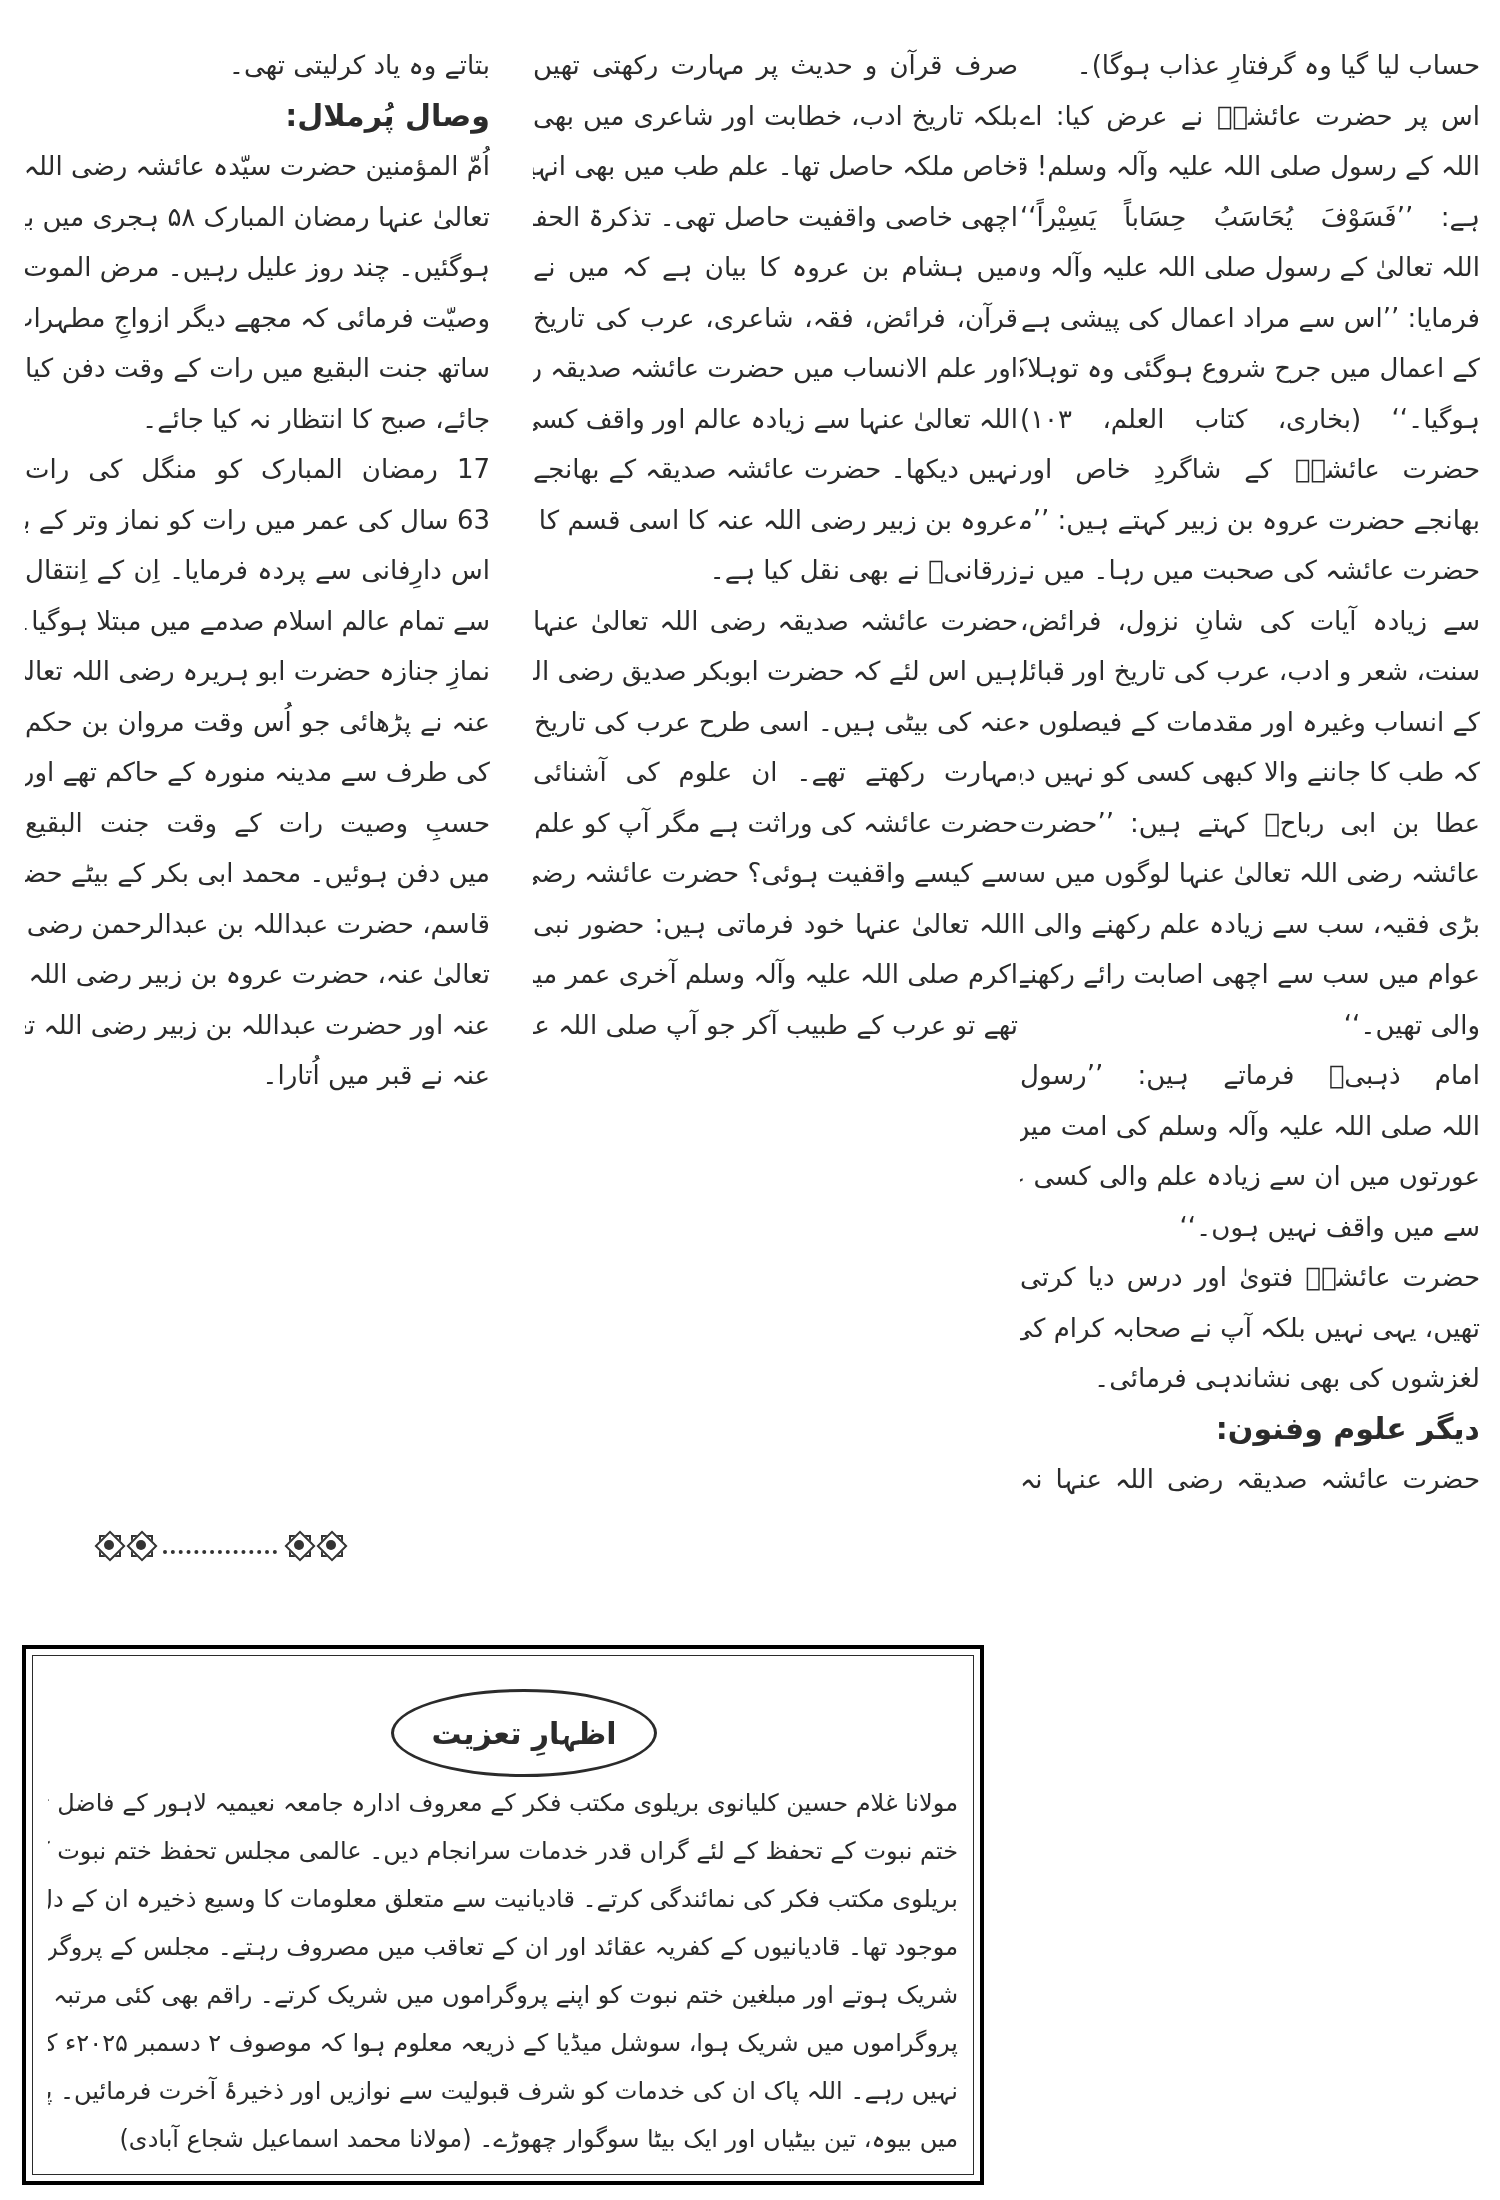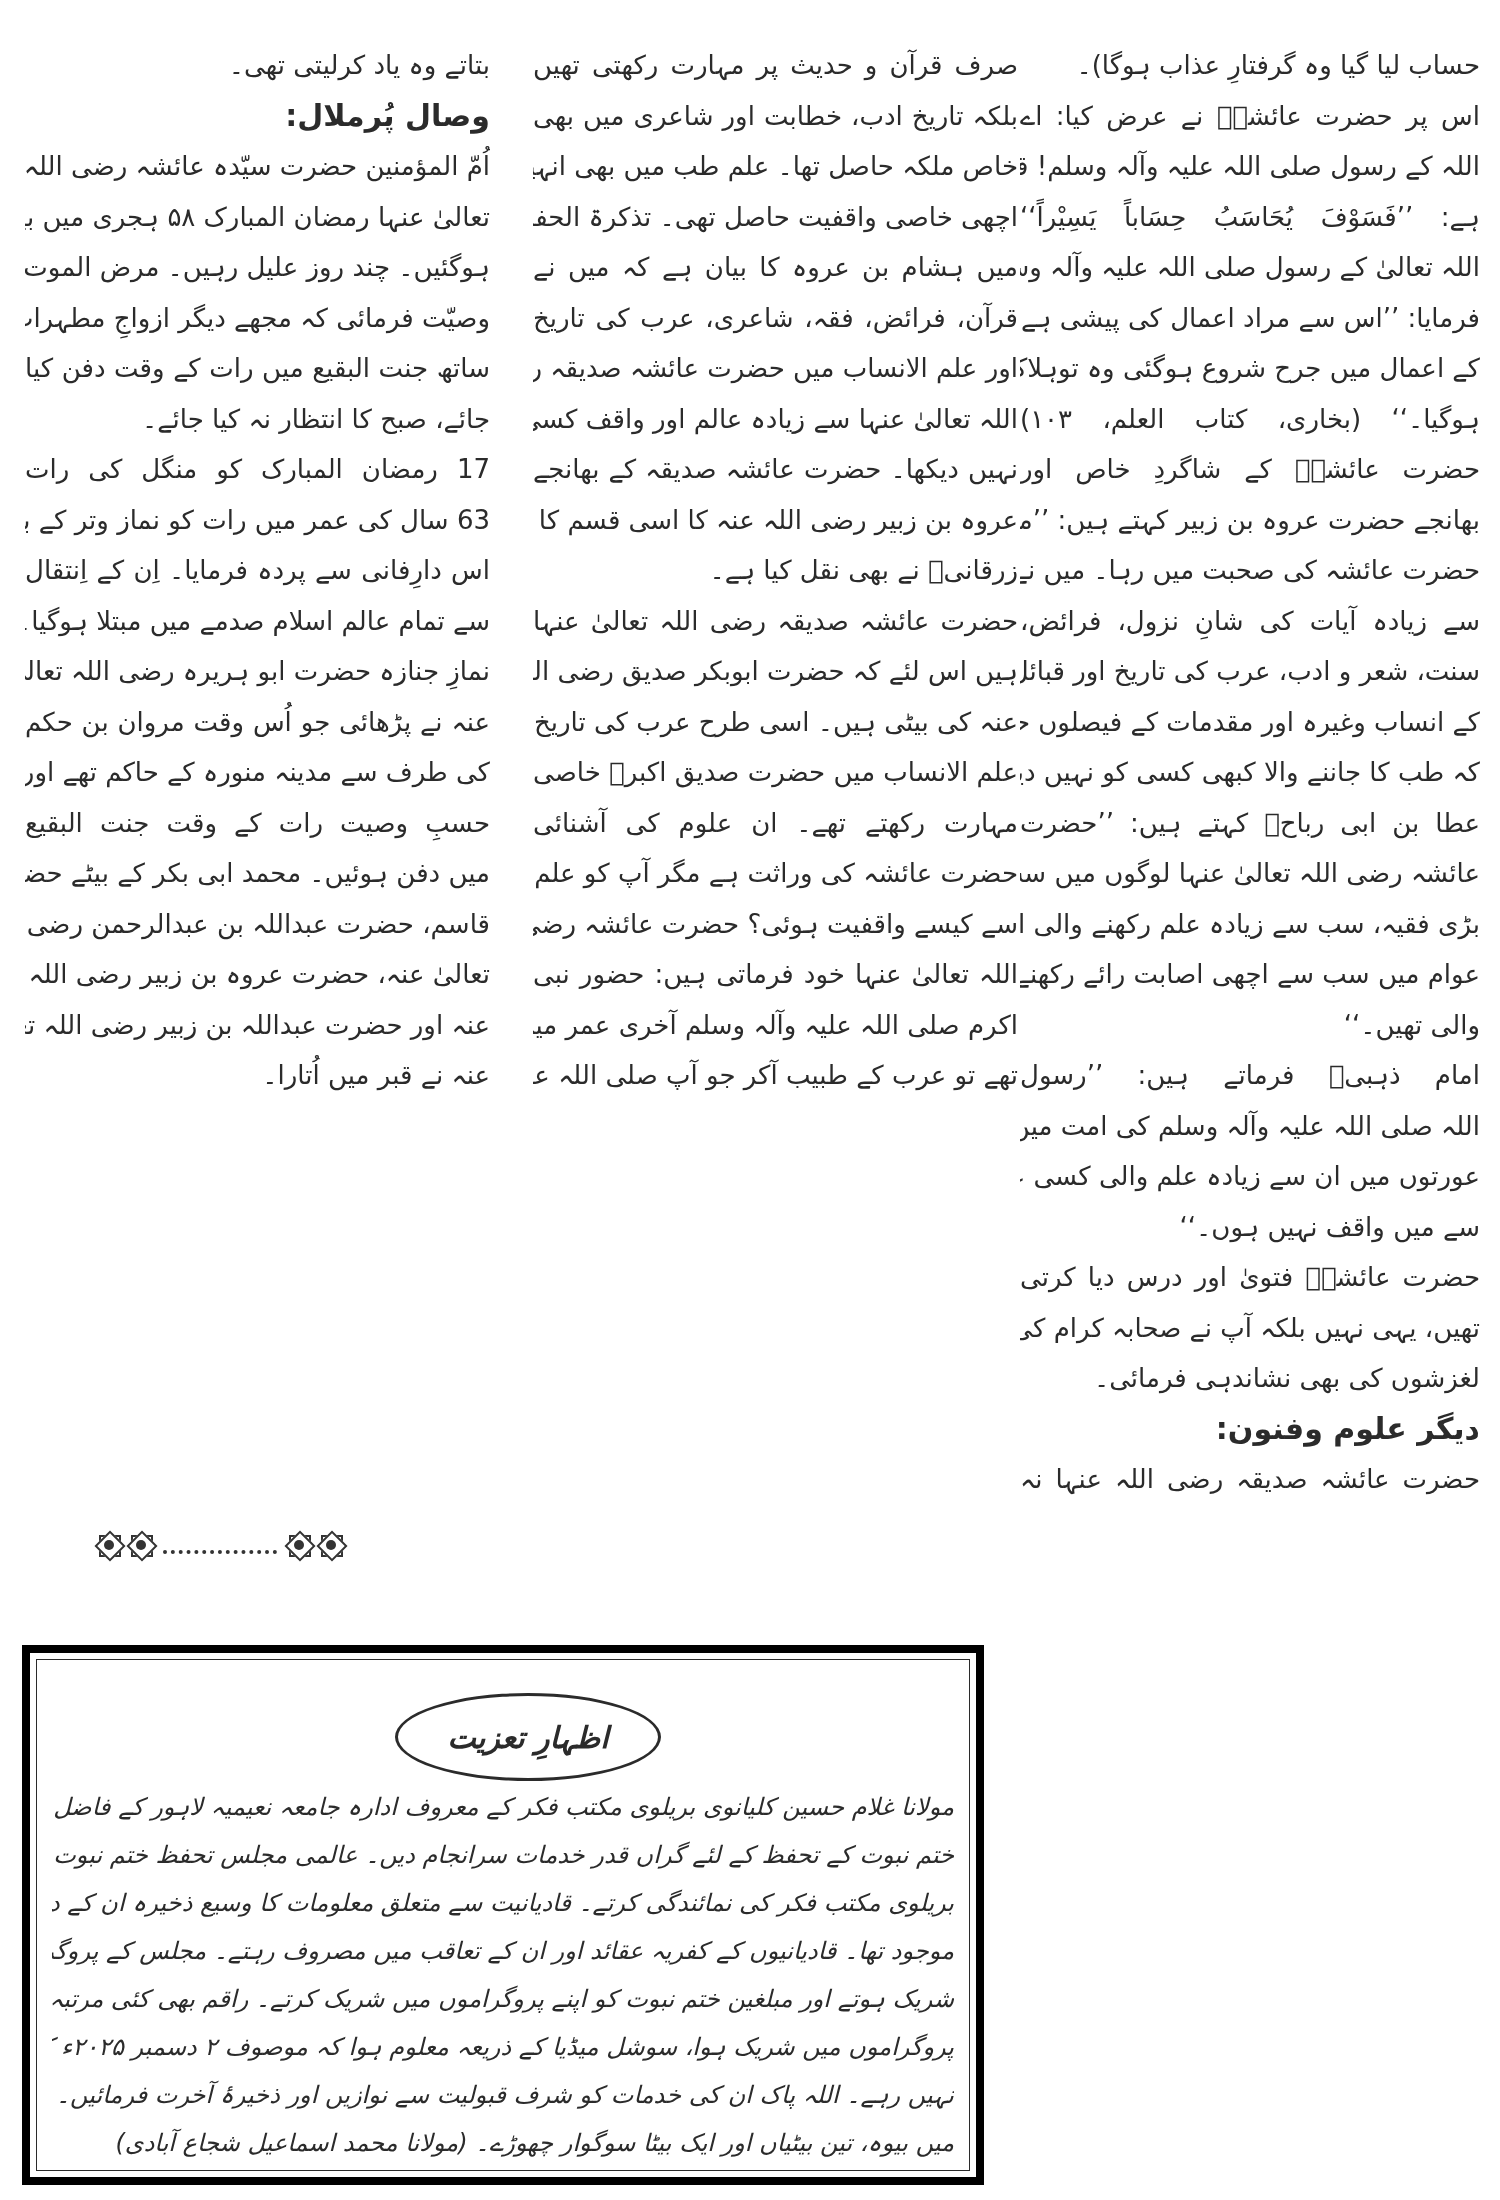--- a/index.html
+++ b/index.html
@@ -10,21 +10,21 @@
   .col.left{left:25px;width:465px;}
   .line{height:50.5px;line-height:50.5px;font-size:26px;white-space:nowrap;overflow:hidden;text-align-last:justify;}
   .line.short{text-align-last:right;}
   .line.head{font-size:30px;font-weight:bold;text-align-last:right;}
   .divider{position:absolute;left:95px;top:1530px;width:250px;height:30px;display:flex;align-items:center;gap:4px;direction:ltr;}
   .flower{width:28px;height:28px;position:relative;}
   .flower:before,.flower:after{content:"";position:absolute;left:4px;top:4px;width:18px;height:18px;border:2px solid #333;background:#fff;}
   .flower:after{transform:rotate(45deg);}
   .flower i{position:absolute;left:9px;top:9px;width:10px;height:10px;border-radius:50%;background:#333;z-index:2;}
   .dots{flex:1;border-bottom:4px dotted #333;height:14px;margin:0 4px;}
-  .box{position:absolute;left:22px;top:1645px;width:962px;height:540px;border:8px solid #000000;box-sizing:border-box;font-style:italic;}
+  .box{position:absolute;left:22px;top:1645px;width:962px;height:540px;border:4px solid #000000;box-sizing:border-box;}
   .box-inner{position:absolute;left:6px;top:6px;right:6px;bottom:6px;border:1px solid #2b2b2b;}
   .oval{position:absolute;left:365px;top:40px;width:260px;height:82px;border:3px solid #2b2b2b;border-radius:50%;display:flex;align-items:center;justify-content:center;font-size:30px;font-weight:bold;direction:rtl;}
   .box-text{position:absolute;left:22px;right:22px;top:130px;direction:rtl;}
   .box-text .line{height:48px;line-height:48px;font-size:24px;}
 </style>
 </head>
 <body>
 
 <div class="col right">
   <div class="line short">حساب لیا گیا وہ گرفتارِ عذاب ہوگا)۔</div>
@@ -66,21 +66,20 @@
   <div class="line">میں ہشام بن عروہ کا بیان ہے کہ میں نے</div>
   <div class="line">قرآن، فرائض، فقہ، شاعری، عرب کی تاریخ</div>
   <div class="line">اور علم الانساب میں حضرت عائشہ صدیقہ رضی</div>
   <div class="line">اللہ تعالیٰ عنہا سے زیادہ عالم اور واقف کسی کو</div>
   <div class="line">نہیں دیکھا۔ حضرت عائشہ صدیقہ کے بھانجے</div>
   <div class="line">عروہ بن زبیر رضی اللہ عنہ کا اسی قسم کا فرمان</div>
   <div class="line short">زرقانیؒ نے بھی نقل کیا ہے۔</div>
   <div class="line">حضرت عائشہ صدیقہ رضی اللہ تعالیٰ عنہا</div>
   <div class="line">ہیں اس لئے کہ حضرت ابوبکر صدیق رضی اللہ</div>
   <div class="line">عنہ کی بیٹی ہیں۔ اسی طرح عرب کی تاریخ اور</div>
-  <div class="line">علم الانساب میں حضرت صدیق اکبرؓ خاصی</div>
   <div class="line">مہارت رکھتے تھے۔ ان علوم کی آشنائی</div>
   <div class="line">حضرت عائشہ کی وراثت ہے مگر آپ کو علم طب</div>
   <div class="line">سے کیسے واقفیت ہوئی؟ حضرت عائشہ رضی</div>
   <div class="line">اللہ تعالیٰ عنہا خود فرماتی ہیں: حضور نبی</div>
   <div class="line">اکرم صلی اللہ علیہ وآلہ وسلم آخری عمر میں جب بیمار ہوتے</div>
   <div class="line">تھے تو عرب کے طبیب آکر جو آپ صلی اللہ علیہ وآلہ وسلم کو</div>
 </div>
 
 <div class="col left">
   <div class="line short">بتاتے وہ یاد کرلیتی تھی۔</div>

